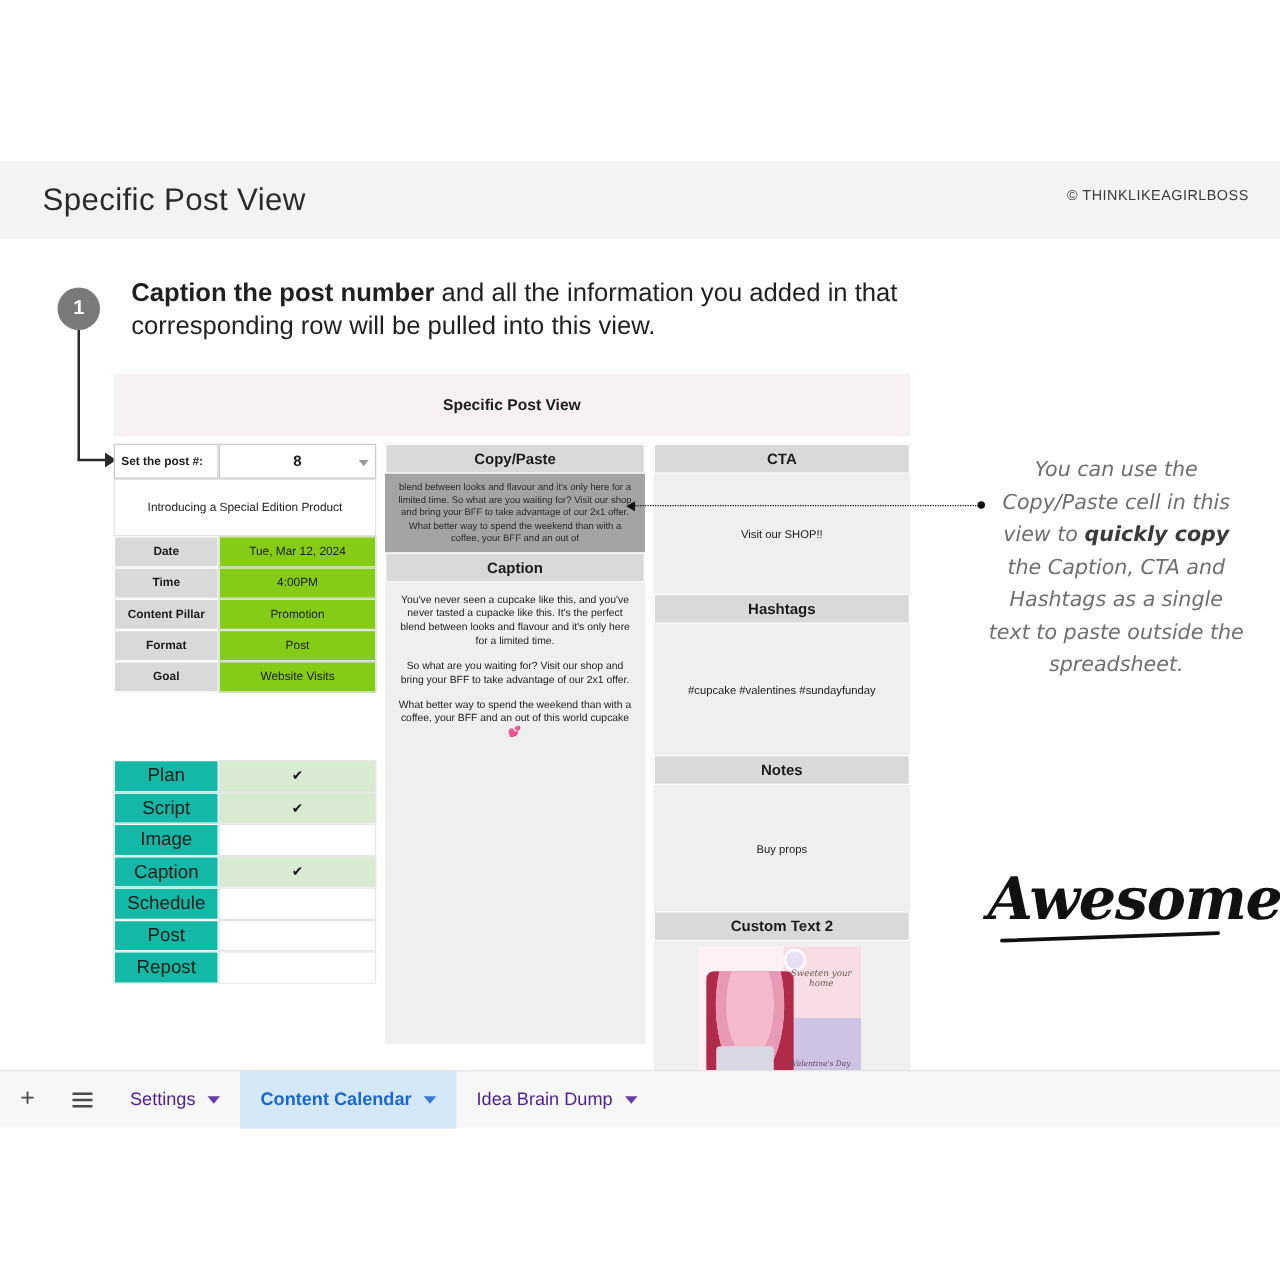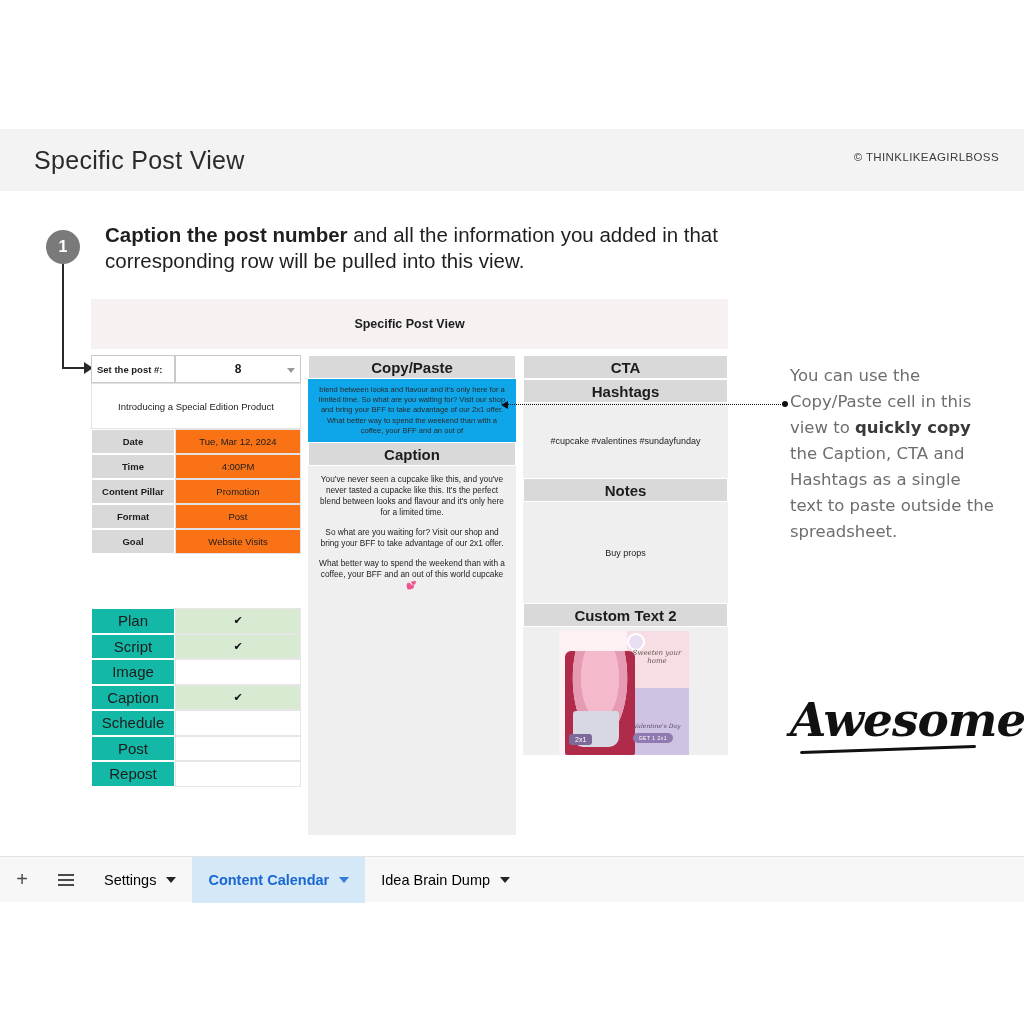--- a/index.html
+++ b/index.html
@@ -73,21 +73,21 @@
 
   
   .left-col { position: absolute; left: 91px; top: 355px; width: 210px; }
   .row { display: flex; height: 25px; }
   .cell-label {
     width: 84px; background: #d9d9d9; border: 1px solid #ffffff;
     display: flex; align-items: center; justify-content: center;
     font-size: 9.5px; font-weight: 700; color: #1c1c1c;
   }
   .cell-value {
-    flex: 1; background: #f97316; border: 1px solid #e2e2e2;
+    flex: 1; background: #84cc16; border: 1px solid #e2e2e2;
     display: flex; align-items: center; justify-content: center;
     font-size: 9.5px; color: #1c1c1c; text-align: right;
   }
   .postnum-row { display: flex; height: 28px; }
   .postnum-label {
     width: 84px; background: #ffffff; border: 1px solid #c9c9c9;
     display: flex; align-items: center; padding-left: 5px;
     font-size: 9.5px; font-weight: 700; color: #1c1c1c;
   }
   .postnum-select {
@@ -127,45 +127,45 @@
   .chk-val.off { background: #ffffff; }
 
   
   .mid-col {
     position: absolute; left: 308px; top: 355px;
     width: 208px; background: #efefef; height: 480px;
   }
   .colhead {
     height: 24px; background: #d9d9d9;
     display: flex; align-items: center; justify-content: center;
-    font-size: 15px; font-weight: 700; color: #1c1c1c;
+    font-size: 12px; font-weight: 700; color: #1c1c1c;
     border: 1px solid #ffffff;
   }
   .copypaste-body {
     padding: 6px 8px 7px;
     font-size: 7.6px; line-height: 10.2px; text-align: center;
-    color: #2a2a2a; background: #0ea5e9;
+    color: #2a2a2a; background: #a3a3a3;
     height: 63px; overflow: hidden;
   }
   .caption-body {
     padding: 8px 9px; background: #efefef;
     font-size: 8.3px; line-height: 11px; color: #1c1c1c;
   }
   .caption-body p { margin: 0 0 9px; text-align: center; }
 
   
   .right-col { position: absolute; left: 523px; top: 355px; width: 205px; }
   .rc-block { background: #efefef; }
   .rc-body {
     display: flex; align-items: center; justify-content: center;
     text-align: center; font-size: 9px; color: #1c1c1c;
     padding: 0 8px;
   }
   .cta-body { height: 96px; }
-  .hash-body { height: 75px; text-align: right; }
+  .hash-body { height: 105px; text-align: right; }
   .notes-body { height: 101px; }
   .img-body { height: 128px; padding: 0; overflow: hidden; position: relative; }
 
   
   .mini-card {
     position: absolute; left: 36px; top: 4px;
     width: 130px; height: 124px;
     background: #fdf1f3; overflow: hidden;
   }
   .mc-right {
@@ -206,22 +206,22 @@
   .mc-badge {
     position: absolute; right: 44px; top: 2px; width: 18px; height: 18px;
     border-radius: 50%; background: #e9dff2;
     border: 2px solid #fff;
   }
 
   
   .annot {
     position: absolute; left: 790px; top: 363px; width: 206px;
     font-family: "DejaVu Sans", sans-serif;
-    font-size: 16.5px; line-height: 26px;
-    color: #6e6e6e; text-align: left;
+    font-style: italic; font-size: 16.5px; line-height: 26px;
+    color: #6e6e6e; text-align: center;
   }
   .annot b { font-weight: 700; color: #3a3a3a; }
   .dotted-line {
     position: absolute; left: 505px; top: 404px; width: 280px;
     border-top: 1px dotted #111;
   }
   .dot-left {
     position: absolute; left: 501px; top: 401px;
     width: 0; height: 0;
     border-right: 7px solid #111;
@@ -253,21 +253,21 @@
     background: #f7f7f7; border-top: 1px solid #e3e3e3;
     display: flex; align-items: center;
   }
   .tb-icon {
     width: 44px; display: flex; align-items: center; justify-content: center;
     font-size: 20px; color: #4a4a4a;
   }
   .tab {
     display: flex; align-items: center; gap: 10px;
     height: 46px; padding: 0 16px;
-    font-size: 14.5px; color: #000000;
+    font-size: 14.5px; color: #4c1d95;
   }
   .tab.active {
     background: #d4e8f7; color: #1967d2; font-weight: 700;
   }
   .tab .tcaret {
     width: 0; height: 0;
     border-left: 5px solid transparent;
     border-right: 5px solid transparent;
     border-top: 6px solid currentColor;
     opacity: .85;
@@ -367,20 +367,21 @@
   <div class="caption-body">
     <p>You've never seen a cupcake like this, and you've never tasted a cupacke like this. It's the perfect blend between looks and flavour and it's only here for a limited time.</p>
     <p>So what are you waiting for? Visit our shop and bring your BFF to take advantage of our 2x1 offer.</p>
     <p>What better way to spend the weekend than with a coffee, your BFF and an out of this world cupcake 💕</p>
   </div>
 </div>
 
 <div class="right-col">
   <div class="rc-block">
     <div class="colhead">CTA</div>
+    <div class="rc-body cta-body">Visit our SHOP!!</div>
   </div>
   <div class="rc-block">
     <div class="colhead">Hashtags</div>
     <div class="rc-body hash-body">#cupcake #valentines #sundayfunday</div>
   </div>
   <div class="rc-block">
     <div class="colhead">Notes</div>
     <div class="rc-body notes-body">Buy props</div>
   </div>
   <div class="rc-block">

